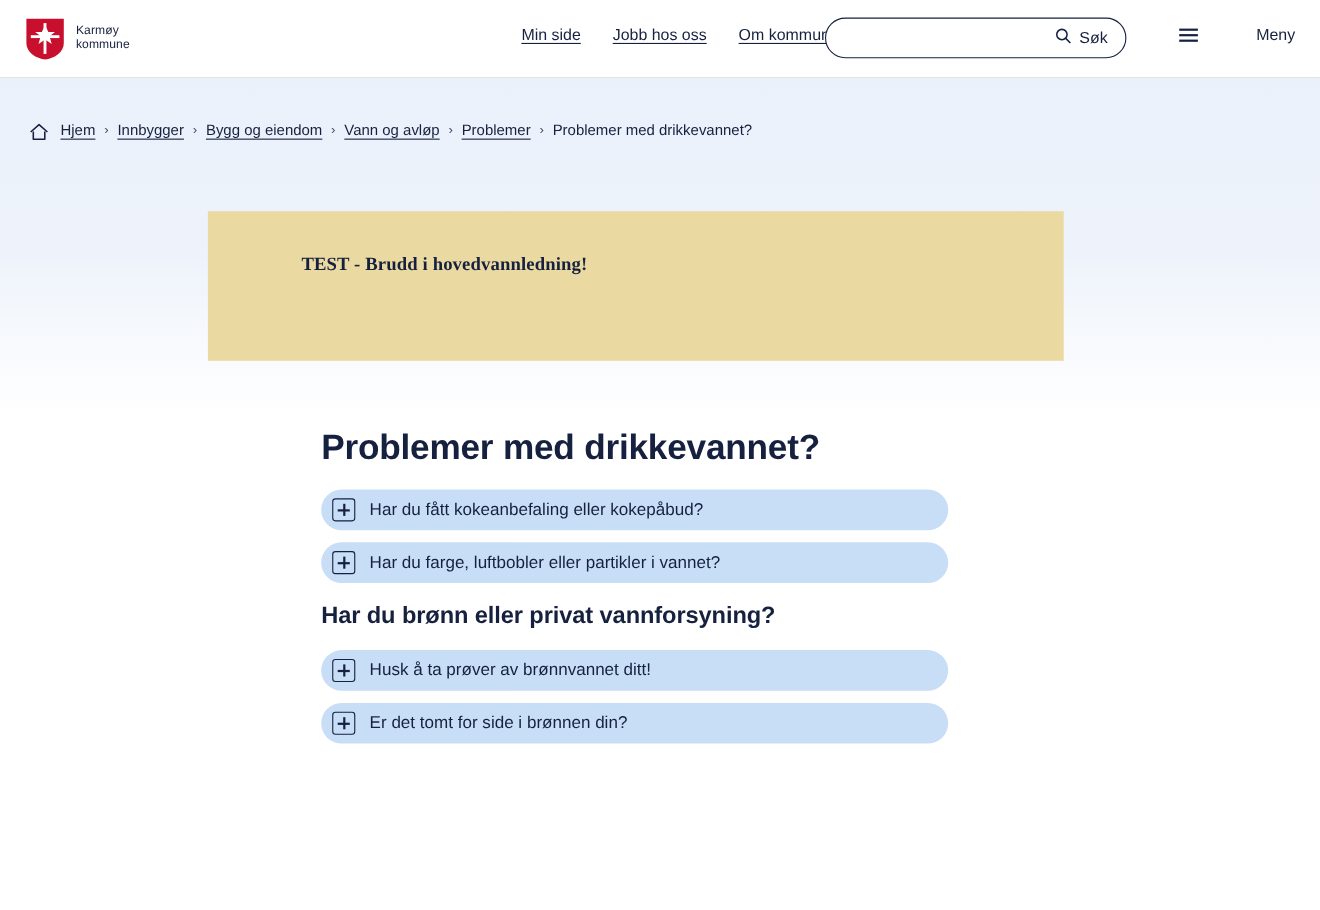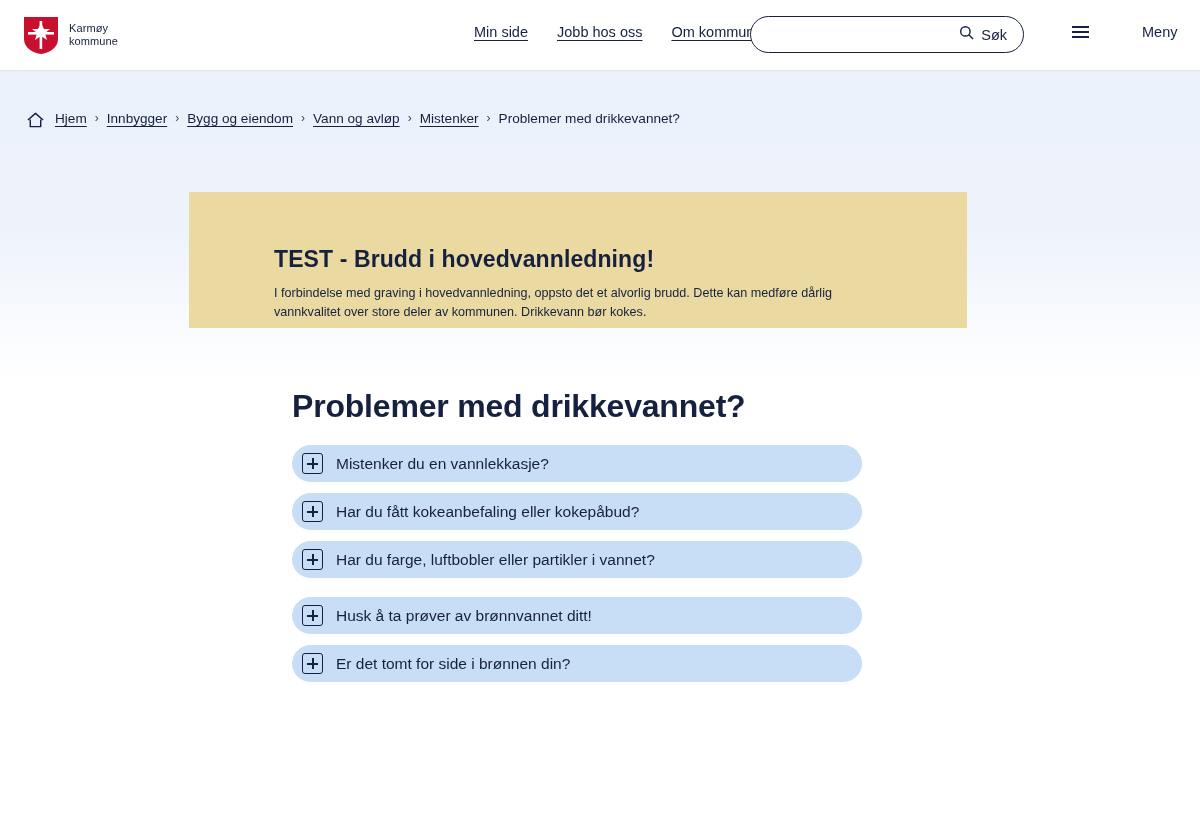--- a/index.html
+++ b/index.html
@@ -120,25 +120,26 @@
   .alert {
     position: absolute;
     left: 189px;
     top: 192px;
     width: 778px;
     height: 136px;
     background: #ead9a0;
     padding: 38px 36px 0 85px;
   }
   .alert h2 {
-    margin: 16px 0 11px 0;
-    font-size: 23px;
+    margin: 0 0 11px 0;
+    font-size: 17px;
     font-weight: bold;
     color: #16213f;
     letter-spacing: .1px;
+    font-family: Liberation Serif, serif;
   }
   .alert p {
     margin: 0;
     font-size: 12.6px;
     line-height: 19px;
     color: #16213f;
     max-width: 580px;
   }
 
   
@@ -258,48 +259,44 @@
       </svg>
     </span>
     <a href="#">Hjem</a>
     <span class="sep">›</span>
     <a href="#">Innbygger</a>
     <span class="sep">›</span>
     <a href="#">Bygg og eiendom</a>
     <span class="sep">›</span>
     <a href="#">Vann og avløp</a>
     <span class="sep">›</span>
-    <a href="#">Mistenker</a>
+    <a href="#">Problemer</a>
     <span class="sep">›</span>
     <span class="current">Problemer med drikkevannet?</span>
   </div>
 
   <div class="alert">
     <h2>TEST - Brudd i hovedvannledning!</h2>
-    <p>I forbindelse med graving i hovedvannledning, oppsto det et alvorlig brudd. Dette kan medføre dårlig vannkvalitet over store deler av kommunen. Drikkevann bør kokes.</p>
   </div>
 
   <div class="content">
     <h1>Problemer med drikkevannet?</h1>
 
     <div class="acc-list">
-      <div class="acc-item">
-        <span class="plus-icon"></span>
-        <span class="acc-label">Mistenker du en vannlekkasje?</span>
-      </div>
       <div class="acc-item">
         <span class="plus-icon"></span>
         <span class="acc-label">Har du fått kokeanbefaling eller kokepåbud?</span>
       </div>
       <div class="acc-item">
         <span class="plus-icon"></span>
         <span class="acc-label">Har du farge, luftbobler eller partikler i vannet?</span>
       </div>
     </div>
 
+    <h2 class="section-h2">Har du brønn eller privat vannforsyning?</h2>
 
     <div class="acc-list">
       <div class="acc-item">
         <span class="plus-icon"></span>
         <span class="acc-label">Husk å ta prøver av brønnvannet ditt!</span>
       </div>
       <div class="acc-item">
         <span class="plus-icon"></span>
         <span class="acc-label">Er det tomt for side i brønnen din?</span>
       </div>

